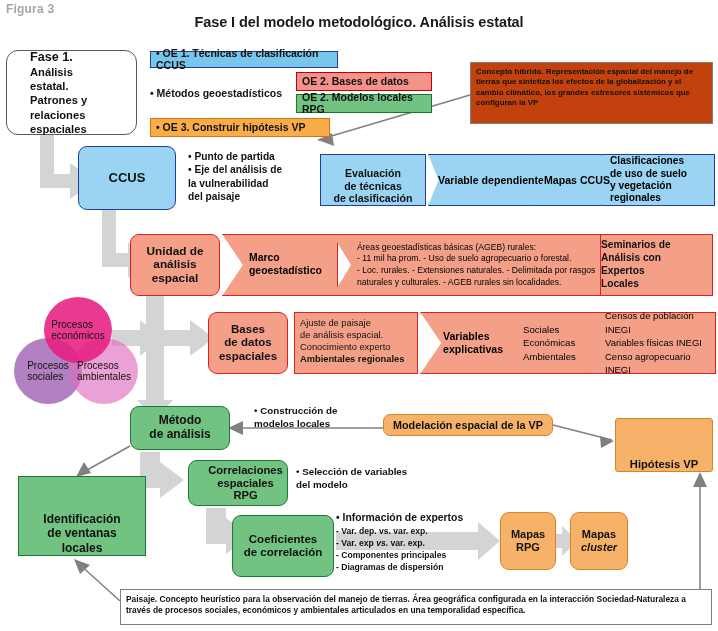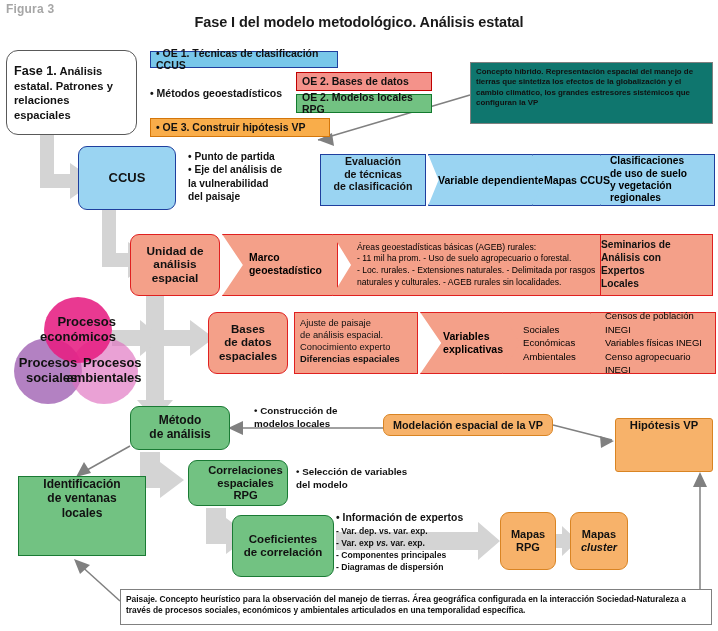--- a/index.html
+++ b/index.html
@@ -22,29 +22,29 @@
     left:0;top:14px;width:718px;text-align:center;
     font-size:14.5px;font-weight:bold;color:#1a1a1a;letter-spacing:-.1px;
   }
 
   
   .rbox{
     border-radius:9px;display:flex;align-items:center;justify-content:center;
     text-align:center;font-weight:bold;line-height:1.15;
   }
   .sqbox{
-    display:flex;align-items:flex-start;justify-content:center;
+    display:flex;align-items:flex-end;justify-content:center;
     text-align:center;font-weight:bold;line-height:1.2;
   }
 
   .phase{
     left:6px;top:50px;width:131px;height:85px;
     border:1.6px solid #595959;border-radius:12px;background:#fff;
     display:flex;align-items:center;
-    padding:4px 7px;font-size:11.2px;font-weight:bold;color:#111;
+    padding:4px 23px;font-size:11.2px;font-weight:bold;color:#111;
     line-height:1.28;text-align:left;
   }
   .phase .em{font-size:12.6px;}
 
   
   .chip{
     border-width:1.4px;border-style:solid;
     display:flex;align-items:center;
     font-size:10.5px;font-weight:bold;color:#111;
     padding:1px 5px;line-height:1.1;
@@ -54,21 +54,21 @@
   .oe2b{left:296px;top:94px;width:136px;height:19px;background:#72c282;border-color:#127a2e;}
   .oe3{left:150px;top:118px;width:180px;height:19px;background:#f9ad4a;border-color:#d4760a;}
   .plain-note{
     left:150px;top:85px;width:150px;height:16px;
     font-size:10.5px;font-weight:bold;color:#111;display:flex;align-items:center;
   }
 
   
   .concept{
     left:470px;top:62px;width:243px;height:62px;
-    border:1.6px solid #808080;background:#0f766e;
+    border:1.6px solid #808080;background:#c2410c;
     font-size:7.9px;font-weight:bold;color:#111;line-height:1.3;
     padding:4px 5px;text-align:left;
   }
 
   
   .ccus{
     left:78px;top:146px;width:98px;height:64px;
     background:#9ad4f2;border:1.8px solid #1f3f9e;
     font-size:13px;color:#111;
   }
@@ -113,22 +113,22 @@
   .ajuste{
     left:294px;top:312px;width:124px;height:62px;
     background:#f4a089;border:1.5px solid #e02020;
     padding:4px 5px;text-align:left;
     font-size:9.3px;font-weight:normal;color:#111;line-height:1.3;
   }
   .ajuste b{font-weight:bold;}
 
   
   .venn-c{border-radius:50%;position:absolute;
-    display:flex;align-items:center;justify-content:center;text-align:right;
-    font-size:13px;font-weight:bold;color:#111;line-height:1.15;}
+    display:flex;align-items:center;justify-content:center;text-align:left;
+    font-size:10px;font-weight:normal;color:#111;line-height:1.15;}
   .venn-eco{left:44px;top:297px;width:68px;height:66px;background:rgba(230,30,130,.88);}
   .venn-soc{left:14px;top:338px;width:68px;height:66px;background:rgba(150,80,170,.72);}
   .venn-amb{left:70px;top:338px;width:68px;height:66px;background:rgba(222,110,190,.65);}
   .venn-lbl{position:relative;z-index:5;}
 
   
   .gbox{background:#72c282;border:1.6px solid #1a7a34;color:#111;}
   .metodo{left:130px;top:406px;width:100px;height:44px;font-size:12px;}
   .ident{left:18px;top:476px;width:128px;height:80px;font-size:12px;}
   .corr{left:188px;top:460px;width:100px;height:46px;font-size:11.2px;padding-left:15px;}
@@ -277,21 +277,21 @@
     <span class="venn-lbl">Procesos<br>económicos</span>
   </div>
 
   <div class="abs rbox bases">
     <span>Bases<br>de datos<br>espaciales</span>
   </div>
   <div class="abs ajuste">
     <span>Ajuste de paisaje</span><br>
     <span>de análisis espacial.</span><br>
     <span>Conocimiento experto</span><br>
-    <b>Diferencias espaciales</b>
+    <b>Ambientales regionales</b>
   </div>
   <div class="abs chev chev-red" style="left:420px;top:312px;width:118px;height:62px;font-size:10.6px;
               clip-path:polygon(0 0,100% 0,100% 100%,0 100%,18% 50%);
               padding-left:22px;justify-content:flex-start;text-align:left;">
     <span>Variables<br>explicativas</span>
   </div>
   <div class="abs chev chev-red" style="left:502px;top:312px;width:110px;height:62px;font-size:9.6px;
               clip-path:polygon(0 0,100% 0,100% 100%,0 100%,16% 50%);
               padding-left:20px;justify-content:flex-start;text-align:left;
               font-weight:normal;line-height:1.42;">

